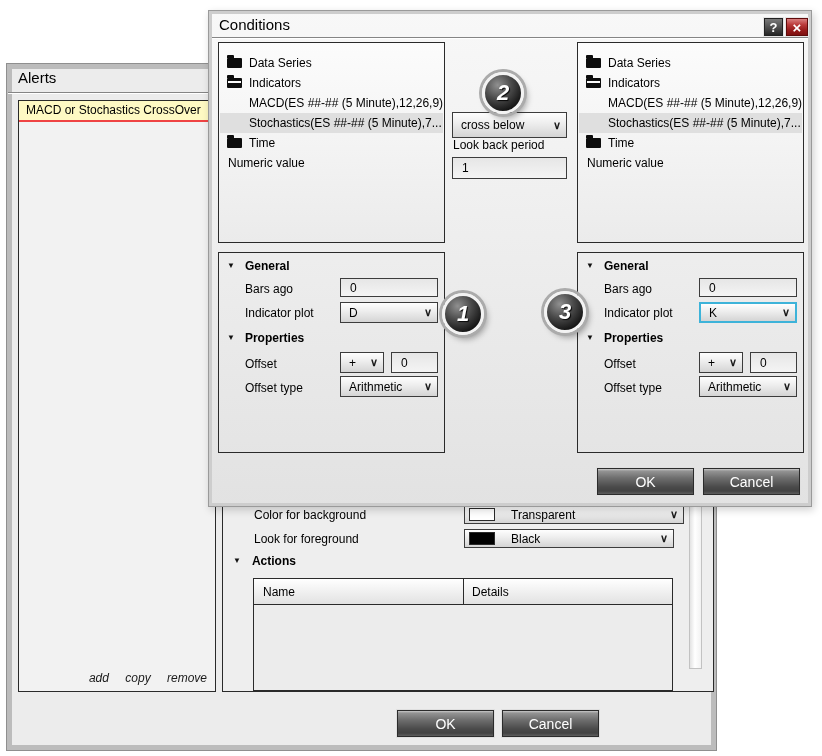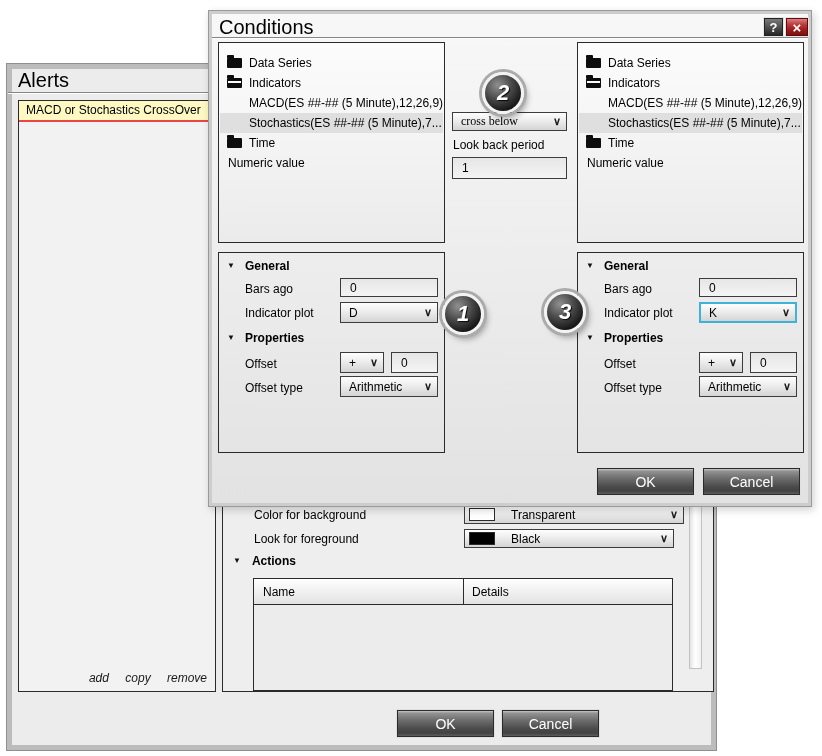--- a/index.html
+++ b/index.html
@@ -3,21 +3,21 @@
 <meta charset="utf-8">
 <style>
   html,body{margin:0;padding:0;background:#fff;}
   .screen{position:relative;width:822px;height:756px;background:#ffffff;
           font-family:"Liberation Sans",sans-serif;overflow:hidden;color:#000;}
   .abs{position:absolute;}
 
   
   .alerts-window{left:6px;top:63px;width:711px;height:688px;background:#ececec;
     box-shadow:inset 0 0 0 1px #8f8f8f, inset 0 0 0 6px #bcbcbc;z-index:1;}
-  .win-title{font-size:20px;color:#000;white-space:nowrap;}
+  .win-title{font-size:15px;color:#000;white-space:nowrap;}
   .sep{height:1px;background:#858585;box-shadow:0 1px 0 #ffffff;}
 
   .listbox{border:1px solid #2a2a2a;background:#f2f2f2;}
   .list-header{height:22px;line-height:22px;padding-left:7px;font-size:12px;
     background:linear-gradient(180deg,#fdfdfd,#e7e7e7);border-bottom:1px solid #5a5a5a;}
   .list-row{height:19px;line-height:19px;padding-left:7px;font-size:12px;
     background:#fef9c3;border-bottom:2px solid #ef4444;white-space:nowrap;overflow:hidden;}
   .links{position:absolute;bottom:6px;right:8px;font-size:12px;}
   .link{font-style:italic;margin-left:13px;color:#1a1a1a;cursor:pointer;}
 
@@ -154,21 +154,21 @@
       </div>
       <div class="tree-row" style="top:90px;padding-left:7px;">
         <span class="folder"></span>
         <span>Time</span>
       </div>
       <div class="tree-row" style="top:110px;padding-left:8px;">
         <span>Numeric value</span>
       </div>
     </div>
 
-    <div class="abs dd" style="left:244px;top:102px;width:115px;height:19px;font-family:Liberation Serif, serif;">
+    <div class="abs dd" style="left:244px;top:102px;width:115px;height:26px;">
       <span class="val">cross below</span>
       <span class="chev">∨</span>
     </div>
     <div class="abs lbl" style="left:245px;top:128px;">Look back period</div>
     <div class="abs inp" style="left:244px;top:147px;width:115px;height:22px;">1</div>
 
     <div class="abs treepanel" style="left:369px;top:32px;width:227px;height:201px;">
       <div class="tree-row" style="top:10px;padding-left:7px;">
         <span class="folder"></span>
         <span>Data Series</span>

